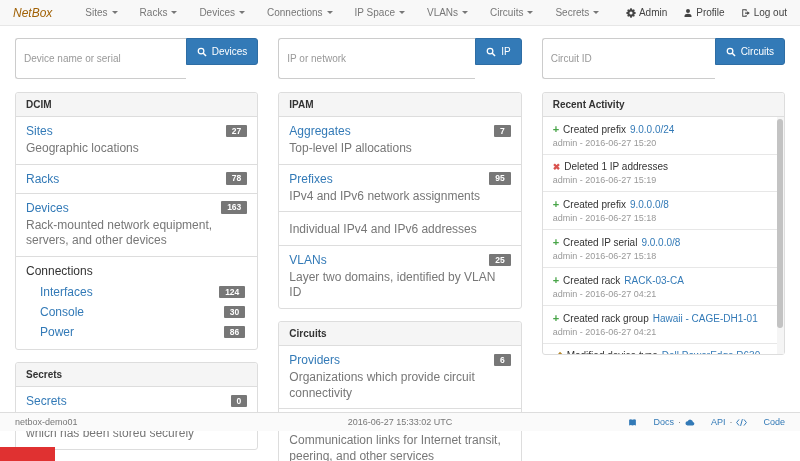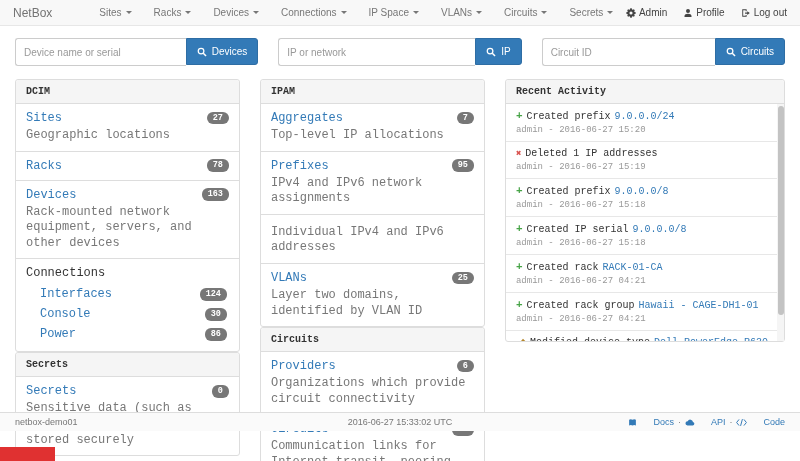--- a/index.html
+++ b/index.html
@@ -3,53 +3,53 @@
 <meta charset="utf-8">
 <style>
   * { margin:0; padding:0; box-sizing:border-box; }
   html,body { width:800px; height:461px; overflow:hidden; background:#fff;
     font-family:"Liberation Sans", sans-serif; }
   .app { position:relative; width:800px; height:461px; }
 
   
   .navbar { height:26px; background:#f8f8f8; border-bottom:1px solid #e7e7e7;
     display:flex; align-items:center; padding:0 13px; }
-  .brand { font-size:12px; color:#737373; text-decoration:none; margin-right:36px; cursor:pointer; }
+  .brand { font-size:12px; color:#a16207; text-decoration:none; margin-right:22px; cursor:pointer;font-style:italic; }
   .nav-left { display:flex; list-style:none; height:100%; align-items:center; }
   .nav-link { font-size:10px; color:#777; text-decoration:none; padding:0 11px;
     display:flex; align-items:center; gap:4px; cursor:pointer; }
   .caret { width:0; height:0; border-left:3px solid transparent; border-right:3px solid transparent;
     border-top:3px solid #777; display:inline-block; }
   .nav-right { margin-left:auto; display:flex; align-items:flex-start; gap:16px; }
   .nav-right .nav-link { color:#444; padding:0; gap:3px; }
   .icon-svg { display:inline-block; vertical-align:middle; }
 
   
   .search-row { display:grid; grid-template-columns:1fr 1fr 1fr; gap:20px;
     padding:0 15px; margin:12px 0 13px; }
   .search-group { display:flex; }
-  .search-input { flex:1; min-width:0; height:28px; border:1px solid #ccc; border-right:0;
+  .search-input { flex:1; min-width:0; height:41px; border:1px solid #ccc; border-right:0;
     border-radius:3px 0 0 3px; padding:0 8px; font-size:10px; color:#555;
     font-family:"Liberation Sans", sans-serif; outline:none; }
   .search-input::placeholder { color:#999; }
   .search-btn { height:27px; border:1px solid #2e6da4; background:#337ab7; color:#fff;
     font-size:10px; border-radius:0 3px 3px 0; padding:0 10px; display:flex;
     align-items:center; gap:5px; cursor:pointer; font-family:"Liberation Sans", sans-serif; }
 
   
   .main-grid { display:grid; grid-template-columns:1fr 1fr 1fr; gap:20px; padding:0 15px; }
-  .panel { border:1px solid #ddd; border-radius:3px; background:#fff;font-family:Liberation Mono, monospace; }
+  .panel { border:1px solid #ddd; border-radius:3px; margin-bottom:12px; background:#fff; }
   .panel-heading { background:#f5f5f5; border-bottom:1px solid #ddd; padding:6px 10px;
     font-size:10px; font-weight:bold; color:#333; border-radius:3px 3px 0 0; }
   .panel-item { padding:7px 10px; }
   .panel-item + .panel-item { border-top:1px solid #ddd; }
   .item-top { display:flex; align-items:center; justify-content:space-between; }
   .item-link { font-size:12px; color:#337ab7; text-decoration:none; cursor:pointer; }
   .badge { background:#777; color:#fff; font-size:8.5px; font-weight:bold;
-    padding:2px 6px; border-radius:6px; line-height:1; }
+    padding:2px 6px; border-radius:1px; line-height:1; }
   .item-desc { font-size:12px; color:#777; margin-top:3px; line-height:1.3; }
   .conn-title { font-size:12px; color:#333; margin-bottom:4px; }
   .conn-row { display:flex; align-items:center; justify-content:space-between;
     padding:3px 2px 3px 14px; }
   .conn-link { font-size:12px; color:#337ab7; text-decoration:none; cursor:pointer; }
 
   
   .activity-list { position:relative; height:237px; overflow:hidden; }
   .activity-item { padding:6px 16px 6px 10px; }
   .activity-item + .activity-item { border-top:1px solid #e7e7e7; }
@@ -324,21 +324,21 @@
                 <span>Created IP serial</span>
                 <a class="activity-link">9.0.0.0/8</a>
               </div>
             <div class="activity-meta">admin - 2016-06-27 15:18</div>
           </div>
 
           <div class="activity-item">
             <div class="activity-line">
                 <span class="act-plus">+</span>
                 <span>Created rack</span>
-                <a class="activity-link">RACK-01-CA</a>
+                <a class="activity-link">RACK-03-CA</a>
               </div>
             <div class="activity-meta">admin - 2016-06-27 04:21</div>
           </div>
 
           <div class="activity-item">
             <div class="activity-line">
                 <span class="act-plus">+</span>
                 <span>Created rack group</span>
                 <a class="activity-link">Hawaii - CAGE-DH1-01</a>
               </div>

